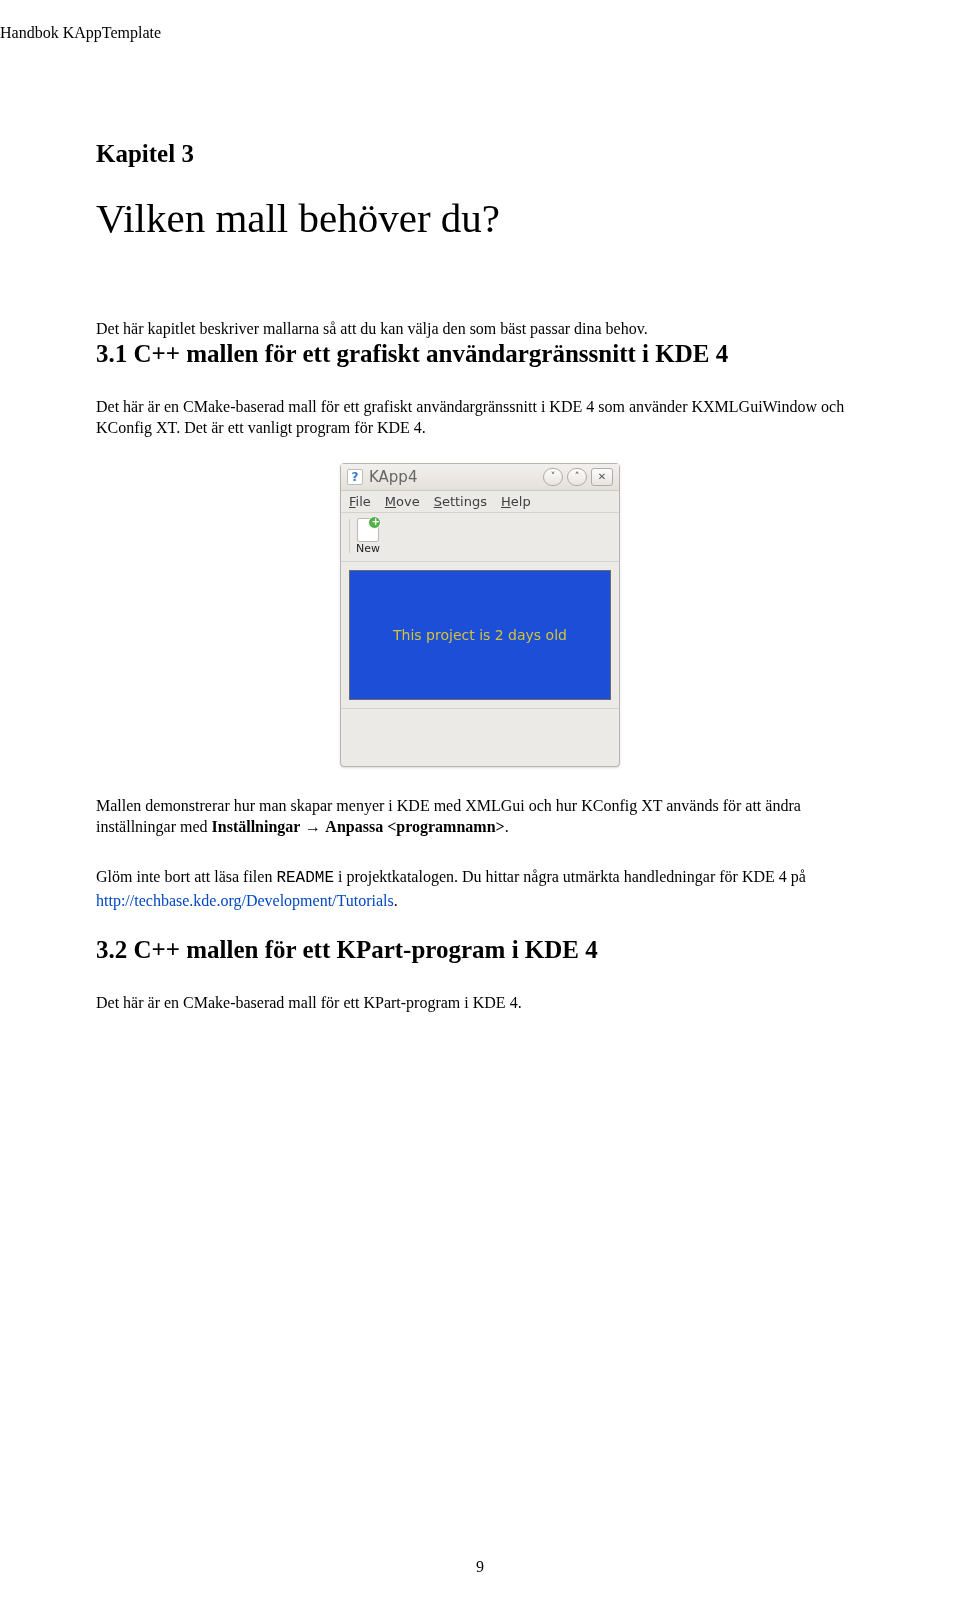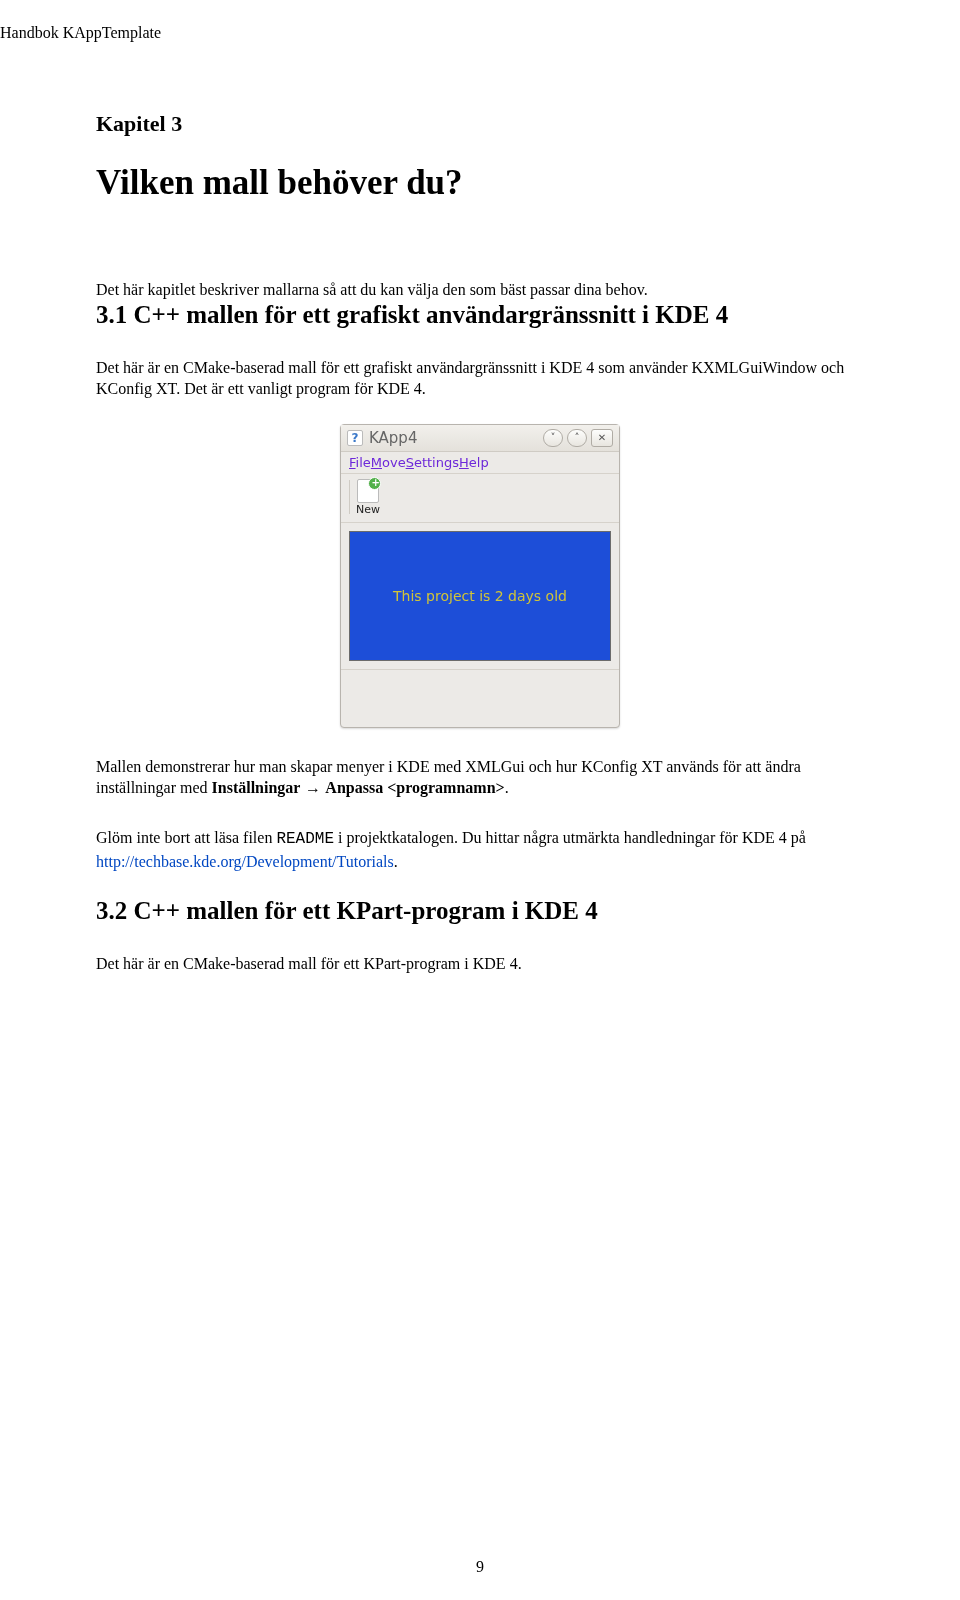--- a/index.html
+++ b/index.html
@@ -13,27 +13,27 @@
   }
   .page-header {
     text-align: left;
     font-size: 16px;
     padding-top: 24px;
   }
   .content {
     padding: 0 96px;
   }
   .chapter-label {
-    font-size: 22px;
+    font-size: 25px;
     font-weight: bold;
-    margin-top: 69px;
+    margin-top: 98px;
   }
   .chapter-title {
-    font-size: 35px;
-    font-weight: bold;
+    font-size: 41px;
+    font-weight: normal;
     margin-top: 26px;
   }
   .intro-para {
     font-size: 16px;
     margin-top: 76px;
     line-height: 1.35;
   }
   .section-heading {
     font-size: 25px;
     font-weight: bold;
@@ -89,23 +89,24 @@
     margin-left: 4px;
     display: flex; align-items: center; justify-content: center;
     font-size: 10px; color: #555;
   }
   .winbtn.close {
     border-radius: 3px;
     width: 22px;
   }
   .menubar {
     display: flex;
+    gap: 14px;
     padding: 3px 8px;
     font-size: 13px;
-    color: #6d28d9;
+    color: #404040;
     border-bottom: 1px solid #d6d2cb;
   }
   .menubar span u { text-decoration: underline; }
   .toolbar {
     padding: 5px 8px 6px;
     border-bottom: 1px solid #d6d2cb;
     display: flex;
     align-items: center;
     gap: 6px;
   }

